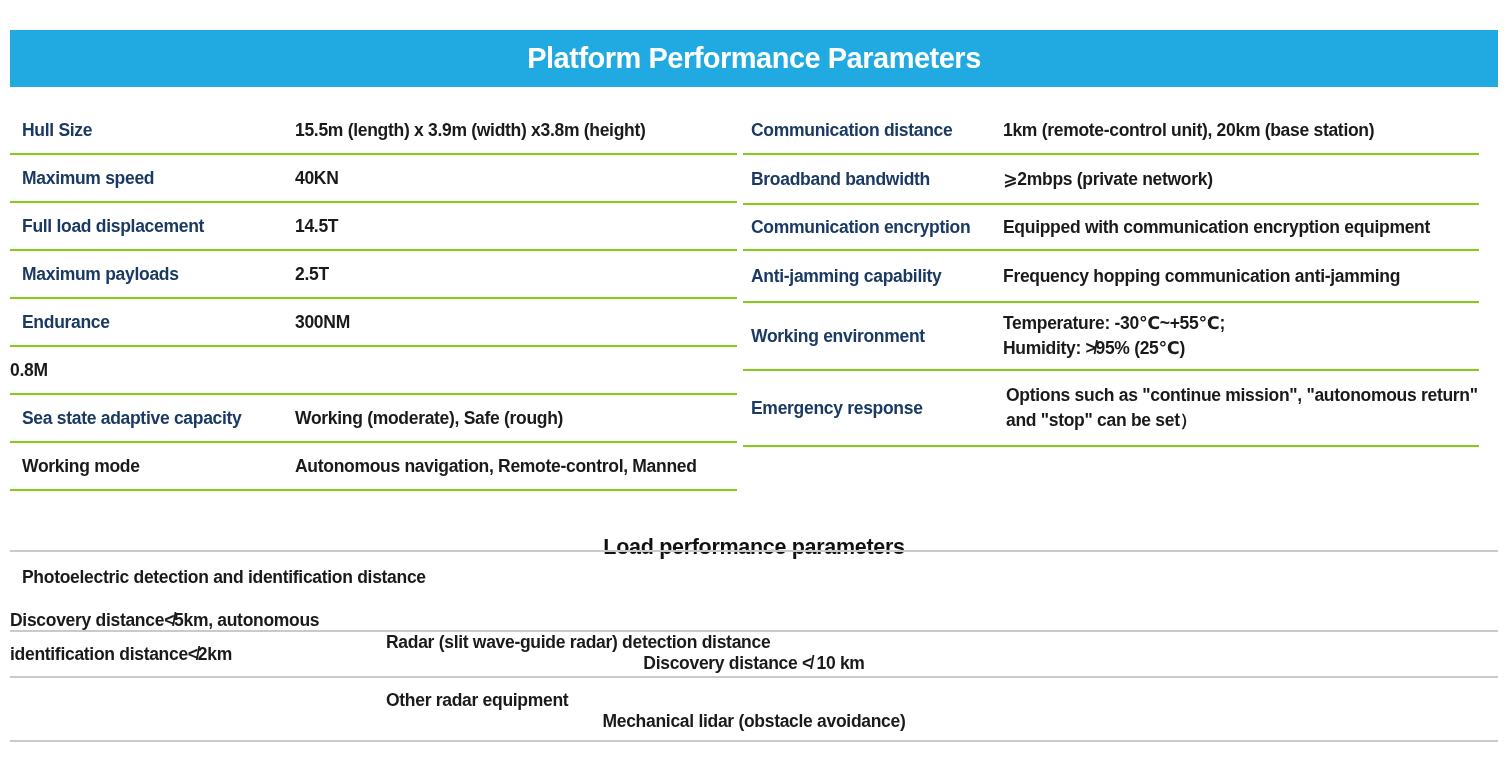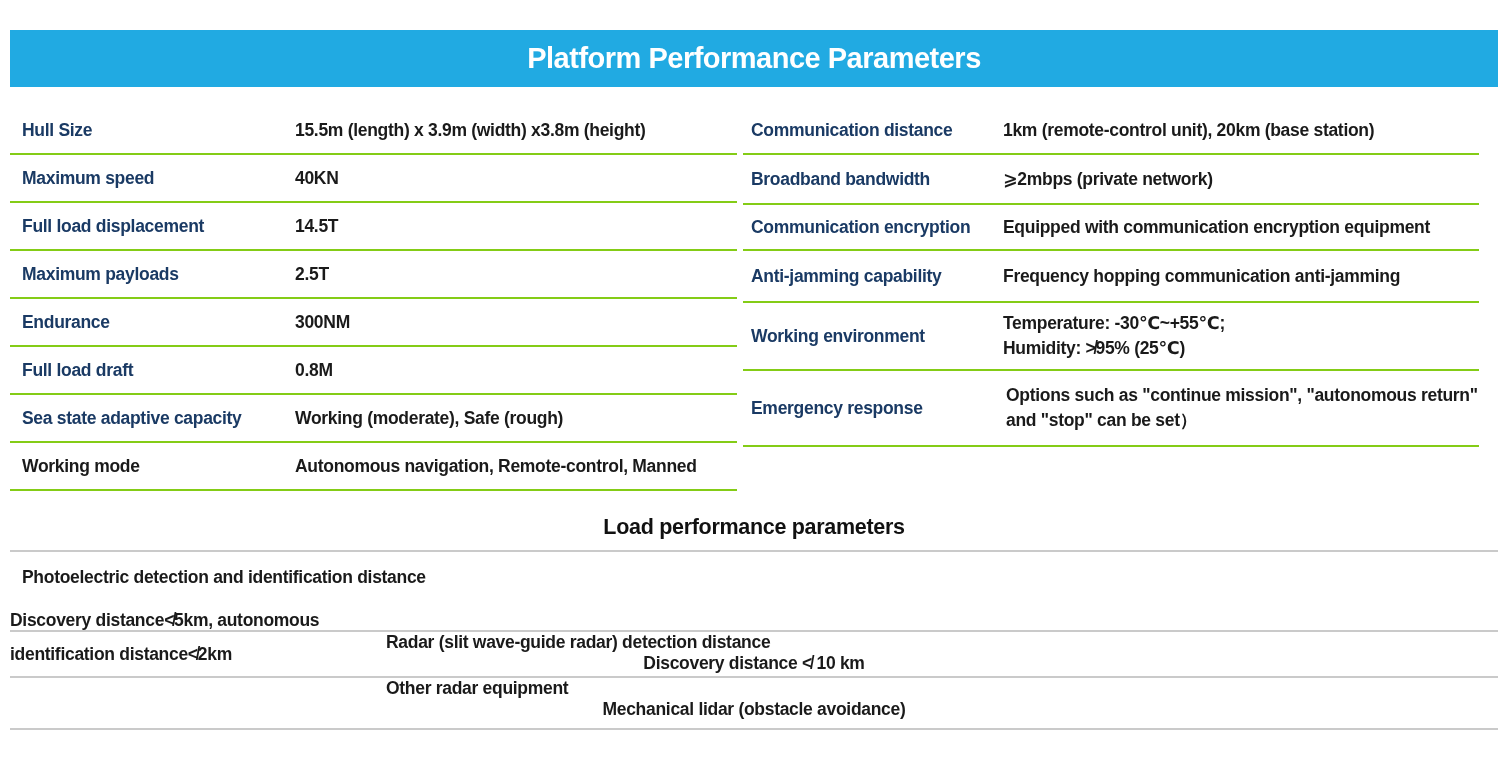--- a/index.html
+++ b/index.html
@@ -49,36 +49,36 @@
   .tbl.right .row:nth-child(5) { height: 68px; }
   .tbl.right .row:nth-child(6) { height: 76px; }
   .tbl.right .row:nth-child(5) .val .line,
   .tbl.right .row:nth-child(6) .val .line { line-height: 25px; }
   .tbl.right .row:nth-child(6) .val { padding-left: 3px; }
 
   .black-label .lbl { color: #1a1a1a; }
 
   
   .load-title {
-    position: absolute; left: 0; top: 502px; width: 1508px; height: 50px;
+    position: absolute; left: 0; top: 522px; width: 1508px; height: 50px;
     display: flex; align-items: center; justify-content: center;
     font-size: 21.5px; color: #111;
   }
   .load-tbl {
     position: absolute; left: 10px; top: 550px; width: 1488px;
     border-top: 2px solid #cacaca;
   }
   .load-tbl .row { display: flex; border-bottom: 2px solid #cacaca; flex-direction: column; }
   .load-tbl .lbl { width: 760px; padding-left: 12px; flex: none; color: #1a1a1a; }
   .load-tbl .row:nth-child(1) { height: 80px; align-items: flex-start; }
   .load-tbl .row:nth-child(1) .lbl,
   .load-tbl .row:nth-child(1) .val { padding-top: 15px; }
   .load-tbl .row:nth-child(1) .val .line { line-height: 34px; }
   .load-tbl .row:nth-child(2) { height: 46px; align-items: center; }
-  .load-tbl .row:nth-child(3) { height: 52px; align-items: center; }
+  .load-tbl .row:nth-child(3) { height: 52px; align-items: center; margin-top: 12px; }
 </style>
 </head>
 <body>
 
 <div class="page">
 
   <div class="header">
     <span>Platform Performance Parameters</span>
   </div>
 
@@ -97,21 +97,20 @@
     </div>
     <div class="row">
       <div class="lbl">Maximum payloads</div>
       <div class="val">2.5T</div>
     </div>
     <div class="row">
       <div class="lbl">Endurance</div>
       <div class="val">300NM</div>
     </div>
     <div class="row">
-      <div class="lbl">Full load draft</div>
       <div class="val">0.8M</div>
     </div>
     <div class="row">
       <div class="lbl">Sea state adaptive capacity</div>
       <div class="val">Working (moderate), Safe (rough)</div>
     </div>
     <div class="row black-label">
       <div class="lbl">Working mode</div>
       <div class="val">Autonomous navigation, Remote-control, Manned</div>
     </div>

